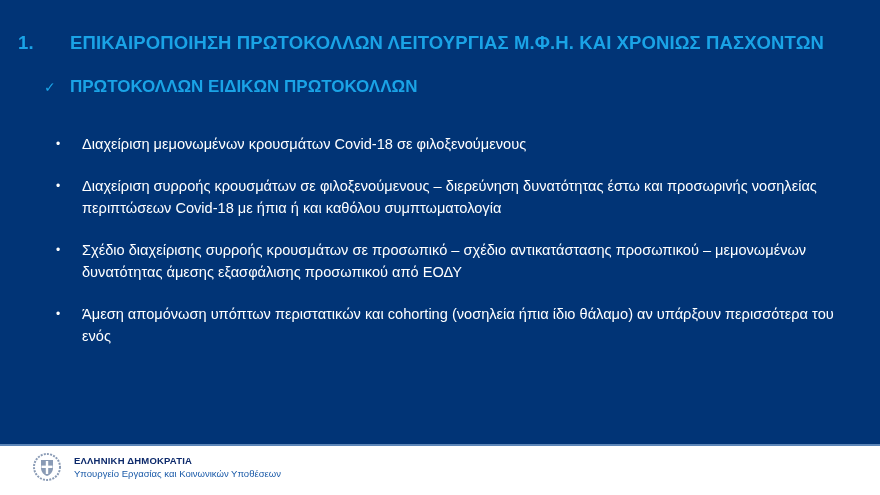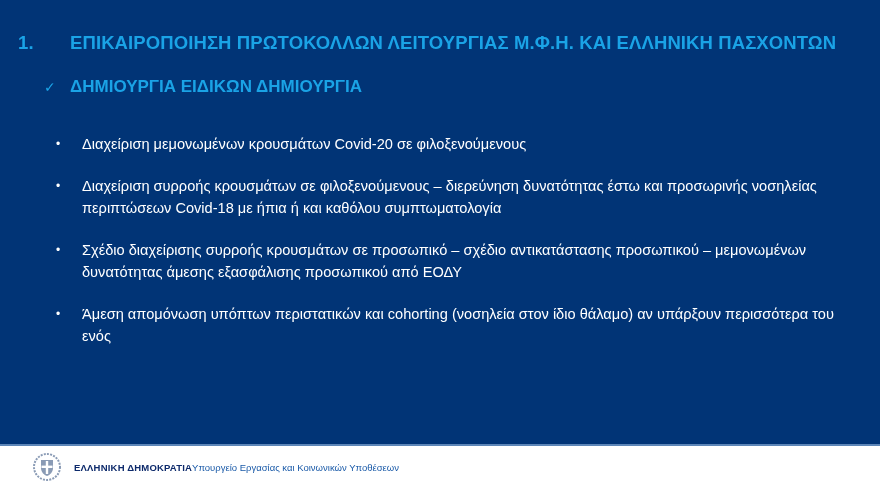--- a/index.html
+++ b/index.html
@@ -89,21 +89,21 @@
       display: flex;
       align-items: center;
     }
     .emblem {
       width: 30px;
       height: 30px;
       margin-right: 12px;
     }
     .footer-text {
       display: flex;
-      flex-direction: row;
+      flex-direction: column;
       line-height: 13px;
     }
     .footer-title {
       font-size: 9.5px;
       font-weight: bold;
       color: #0d2a6b;
       letter-spacing: 0.2px;
     }
     .footer-subtitle {
       font-size: 9.5px;
@@ -111,44 +111,44 @@
     }
   </style>
 </head>
 <body>
 
 <div class="slide">
   <div class="panel">
 
     <div class="heading-row">
       <span class="heading-number">1.</span>
-      <span class="heading-title">ΕΠΙΚΑΙΡΟΠΟΙΗΣΗ ΠΡΩΤΟΚΟΛΛΩΝ ΛΕΙΤΟΥΡΓΙΑΣ Μ.Φ.Η. ΚΑΙ ΕΛΛΗΝΙΚΗ ΠΑΣΧΟΝΤΩΝ</span>
+      <span class="heading-title">ΕΠΙΚΑΙΡΟΠΟΙΗΣΗ ΠΡΩΤΟΚΟΛΛΩΝ ΛΕΙΤΟΥΡΓΙΑΣ Μ.Φ.Η. ΚΑΙ ΧΡΟΝΙΩΣ ΠΑΣΧΟΝΤΩΝ</span>
     </div>
 
     <div class="subheading-row">
       <span class="check-icon">✓</span>
-      <span>ΔΗΜΙΟΥΡΓΙΑ ΕΙΔΙΚΩΝ ΔΗΜΙΟΥΡΓΙΑ</span>
+      <span>ΠΡΩΤΟΚΟΛΛΩΝ ΕΙΔΙΚΩΝ ΠΡΩΤΟΚΟΛΛΩΝ</span>
     </div>
 
     <ul class="bullets">
       <li class="bullet-item">
         <span class="bullet-dot">•</span>
-        <span class="bullet-text">Διαχείριση μεμονωμένων κρουσμάτων Covid-20 σε φιλοξενούμενους</span>
+        <span class="bullet-text">Διαχείριση μεμονωμένων κρουσμάτων Covid-18 σε φιλοξενούμενους</span>
       </li>
       <li class="bullet-item">
         <span class="bullet-dot">•</span>
         <span class="bullet-text">Διαχείριση συρροής κρουσμάτων σε φιλοξενούμενους – διερεύνηση δυνατότητας έστω και προσωρινής νοσηλείας περιπτώσεων Covid-18 με ήπια ή και καθόλου συμπτωματολογία</span>
       </li>
       <li class="bullet-item">
         <span class="bullet-dot">•</span>
         <span class="bullet-text">Σχέδιο διαχείρισης συρροής κρουσμάτων σε προσωπικό – σχέδιο αντικατάστασης προσωπικού – μεμονωμένων δυνατότητας άμεσης εξασφάλισης προσωπικού από ΕΟΔΥ</span>
       </li>
       <li class="bullet-item">
         <span class="bullet-dot">•</span>
-        <span class="bullet-text">Άμεση απομόνωση υπόπτων περιστατικών και cohorting (νοσηλεία στον ίδιο θάλαμο) αν υπάρξουν περισσότερα του ενός</span>
+        <span class="bullet-text">Άμεση απομόνωση υπόπτων περιστατικών και cohorting (νοσηλεία ήπια ίδιο θάλαμο) αν υπάρξουν περισσότερα του ενός</span>
       </li>
     </ul>
   </div>
 
   <div class="footer">
     <svg class="emblem" viewBox="0 0 30 30">
       <circle cx="15" cy="15" r="13" fill="none" stroke="#8a9bb5" stroke-width="2" stroke-dasharray="2 1.2"></circle>
       <path d="M9 8 H21 V16 C21 20 18 23 15 24 C12 23 9 20 9 16 Z" fill="#8a9bb5"></path>
       <rect x="13.8" y="9" width="2.4" height="13" fill="#ffffff"></rect>
       <rect x="9.5" y="13.6" width="11" height="2.4" fill="#ffffff"></rect>

